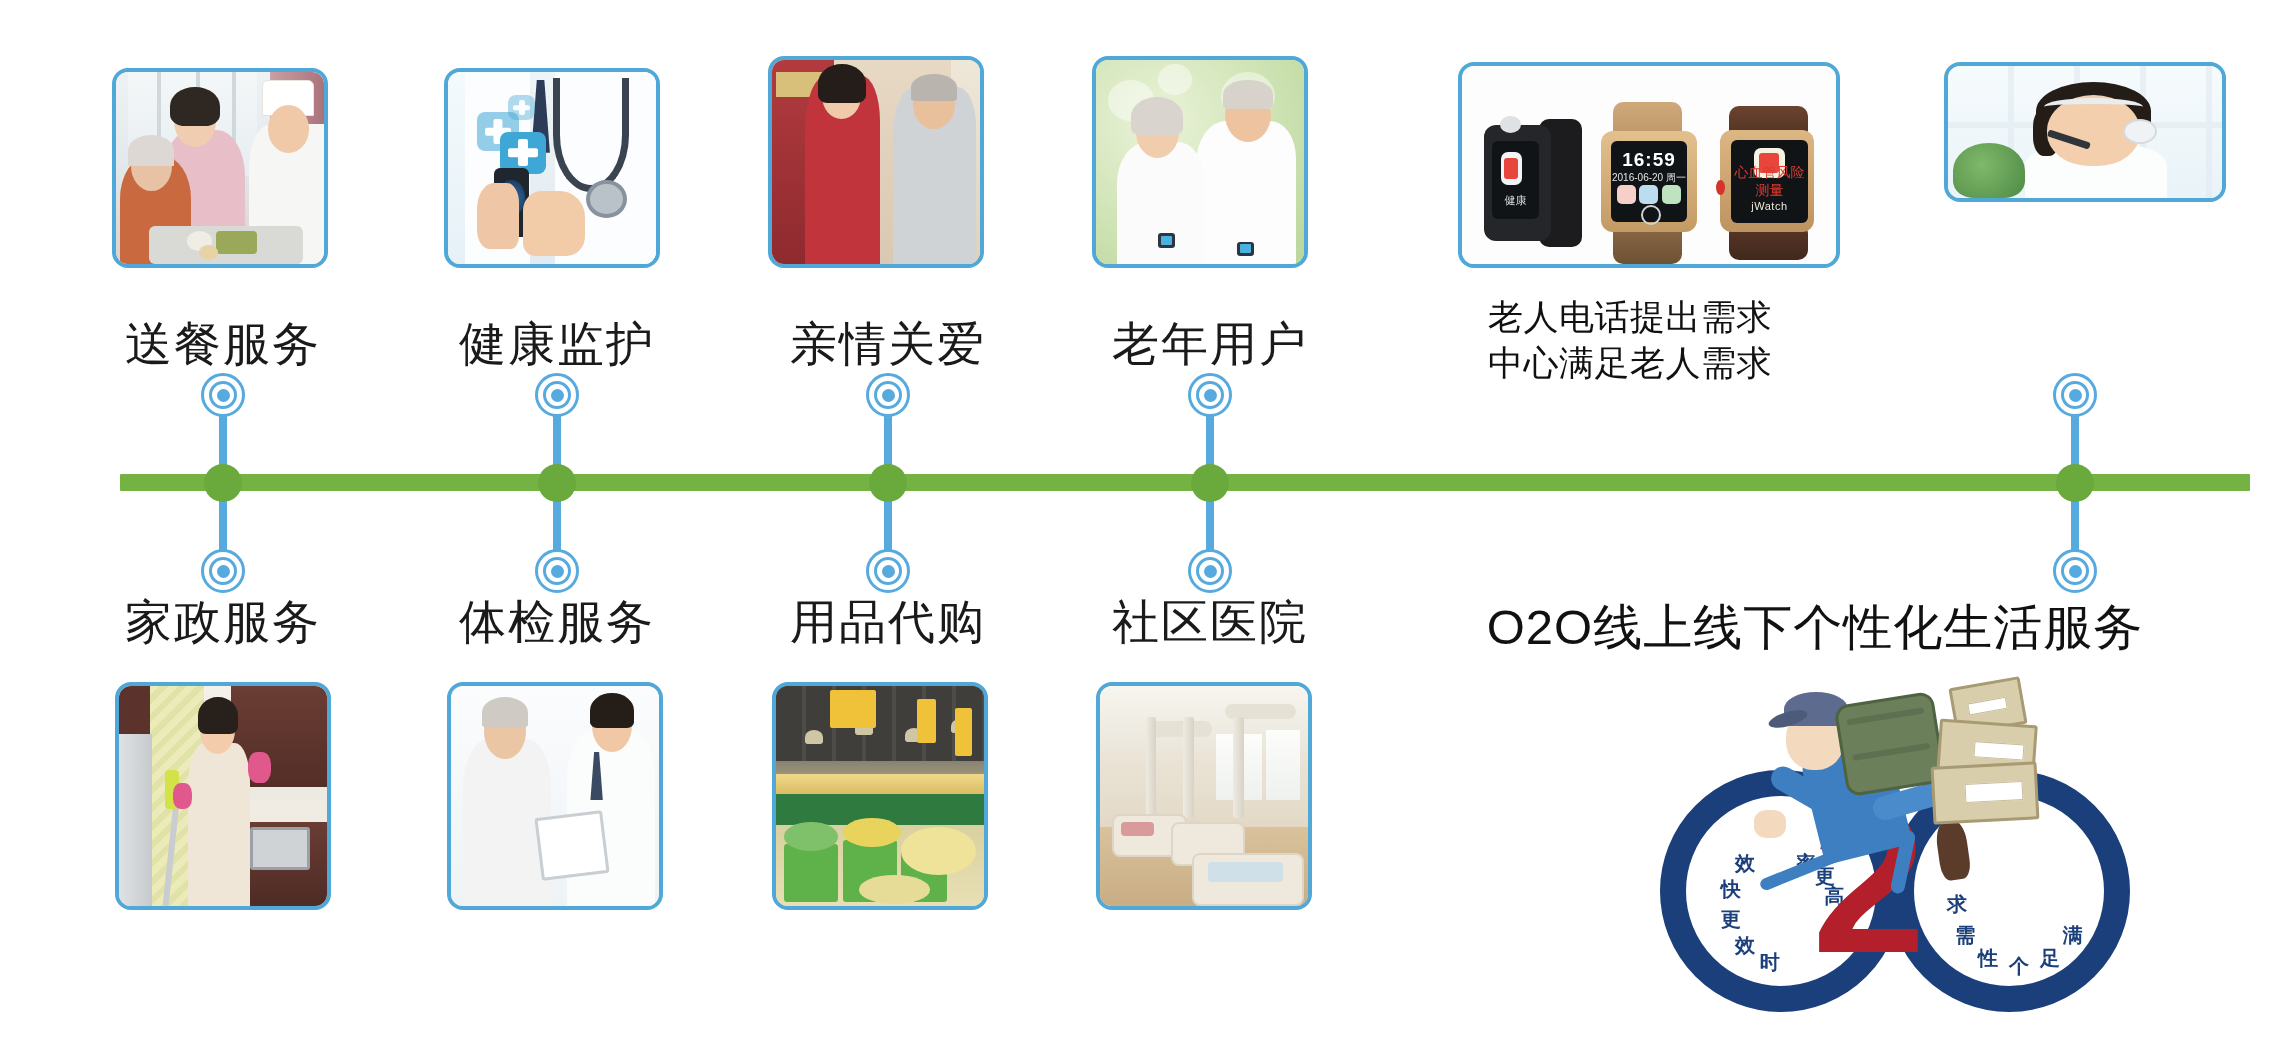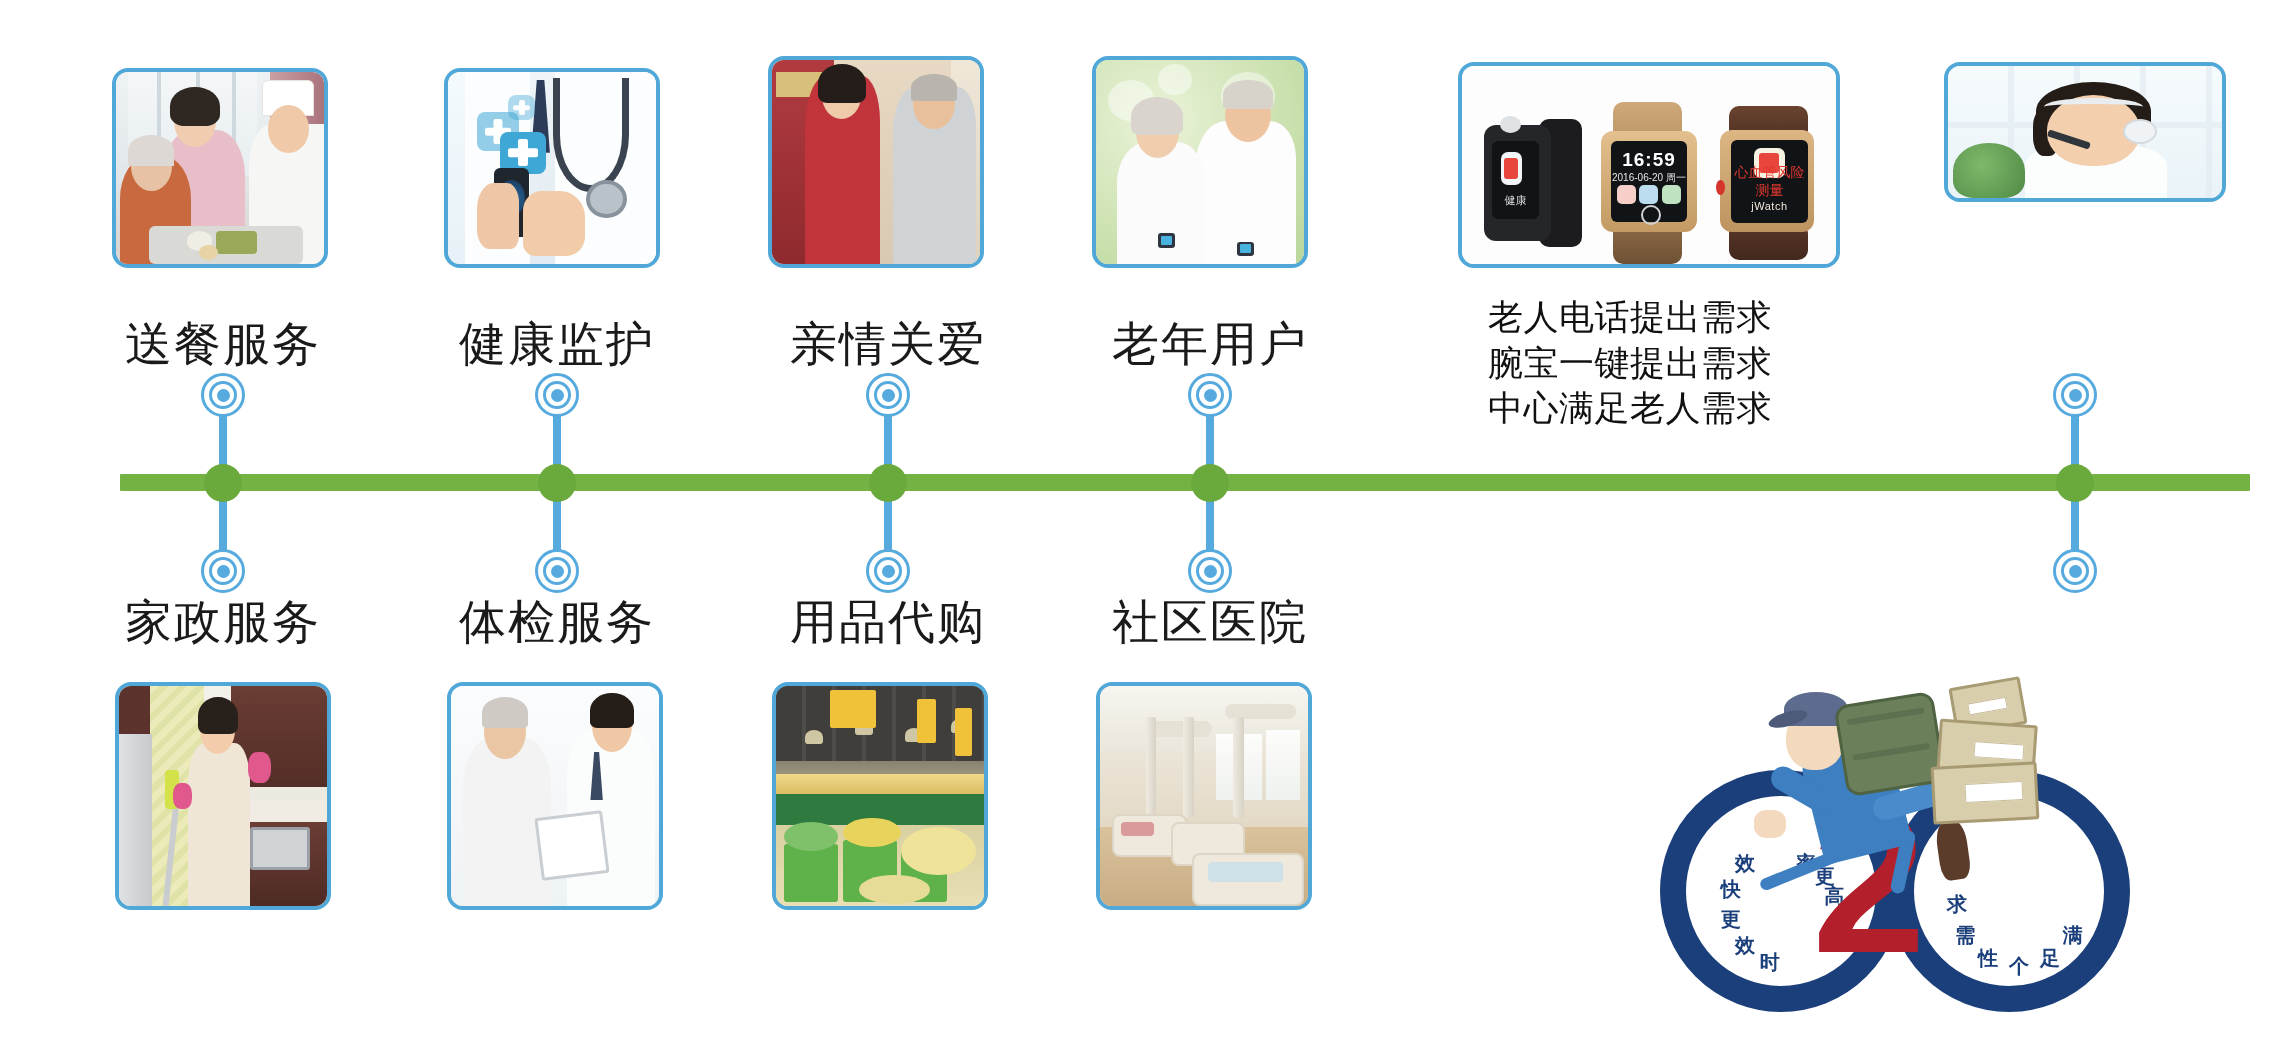--- a/index.html
+++ b/index.html
@@ -462,21 +462,20 @@
     </div>
   </div>
 
   <div class="lbl c" style="left:223px;top:320px;">送餐服务</div>
   <div class="lbl c" style="left:557px;top:320px;">健康监护</div>
   <div class="lbl c" style="left:888px;top:320px;">亲情关爱</div>
   <div class="lbl c" style="left:1210px;top:320px;">老年用户</div>
 
   <div class="multiline c" style="left:1630px;top:294px;">
     <div>老人电话提出需求</div>
-    <div>腕宝一键提出需求</div>
     <div>中心满足老人需求</div>
   </div>
 
 
   <div class="axis"></div>
 
   <div class="node" style="left:223px;top:483px;">
     <div class="vstem" style="top:-88px;height:88px;"></div>
     <div class="vstem" style="top:0px;height:88px;"></div>
     <div class="ring" style="top:-110px;"></div>
@@ -514,20 +513,21 @@
     <div class="ring" style="top:-110px;"></div>
     <div class="ring" style="top:66px;"></div>
     <div class="greendot"></div>
   </div>
 
   <div class="lbl c" style="left:223px;top:598px;">家政服务</div>
   <div class="lbl c" style="left:557px;top:598px;">体检服务</div>
   <div class="lbl c" style="left:888px;top:598px;">用品代购</div>
   <div class="lbl c" style="left:1210px;top:598px;">社区医院</div>
 
+  <div class="o2o-title" style="left:1815px;top:595px;">O2O线上线下个性化生活服务</div>
 
   <div class="card" style="left:115px;top:682px;width:216px;height:228px;">
     <div class="ph">
       <div class="hk-bg"></div>
       <div class="hk-cab"></div>
         <div class="hk-cab2"></div>
       <div class="hk-wall"></div>
       <div class="hk-fridge"></div>
       <div class="hk-counter"></div>
         <div class="hk-lower"></div>

